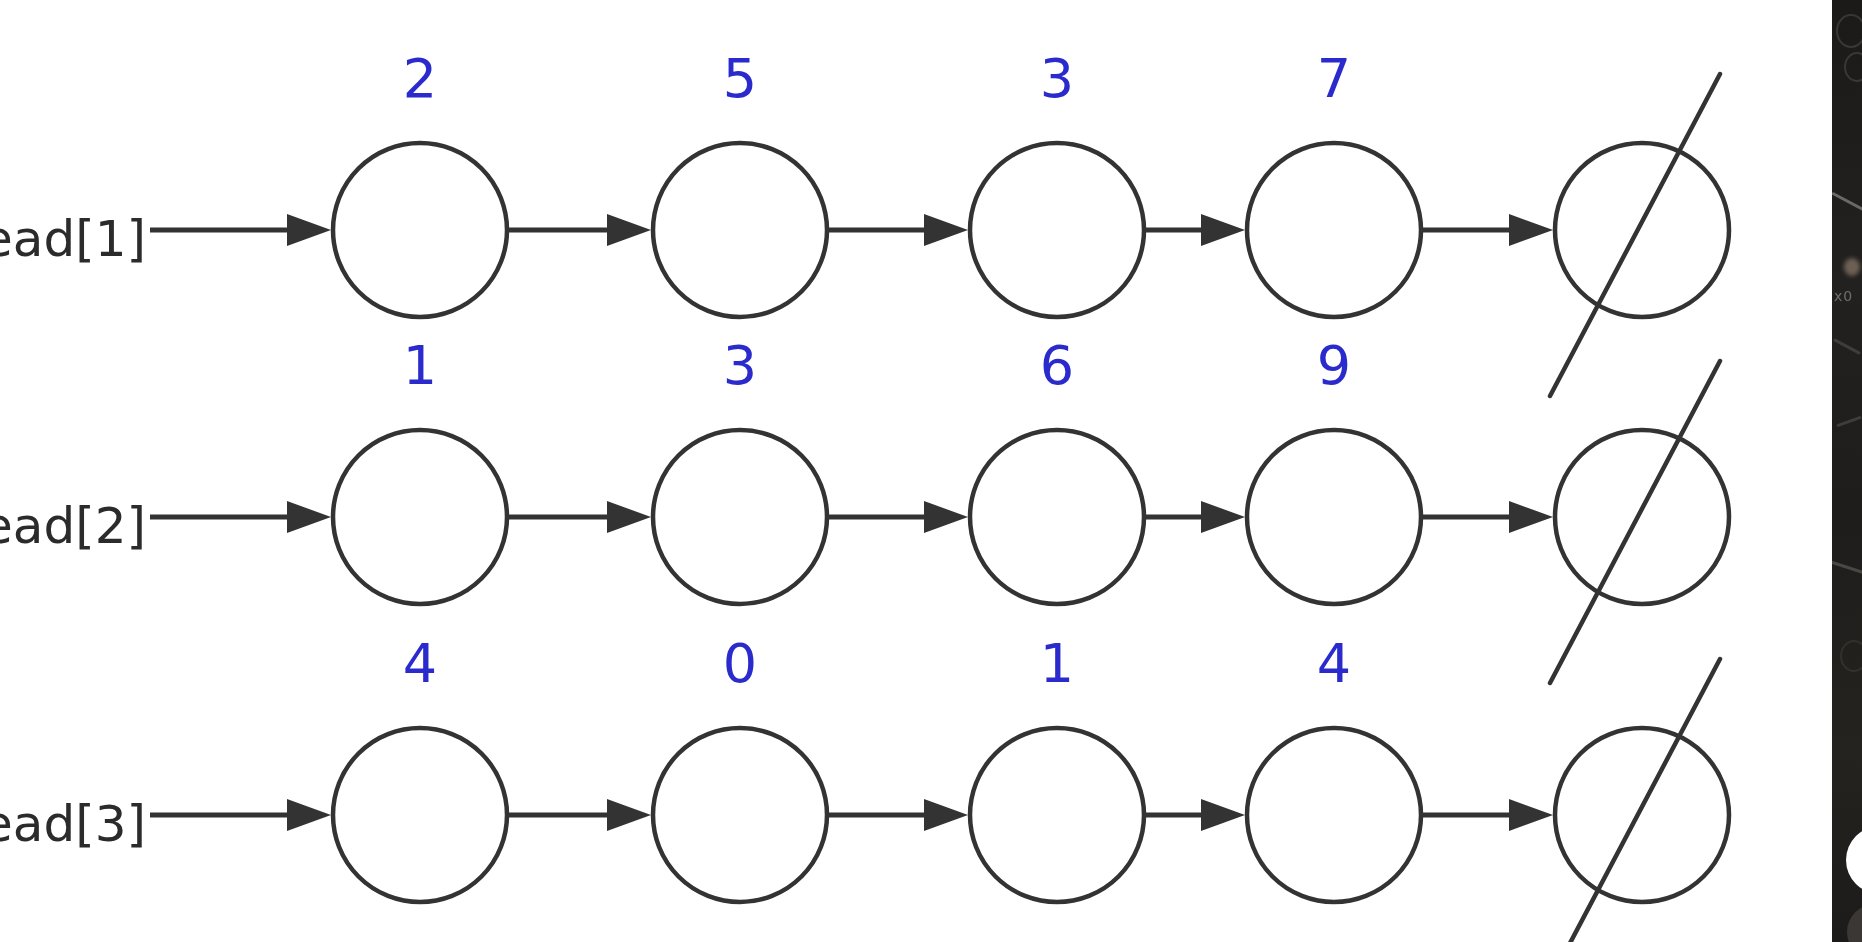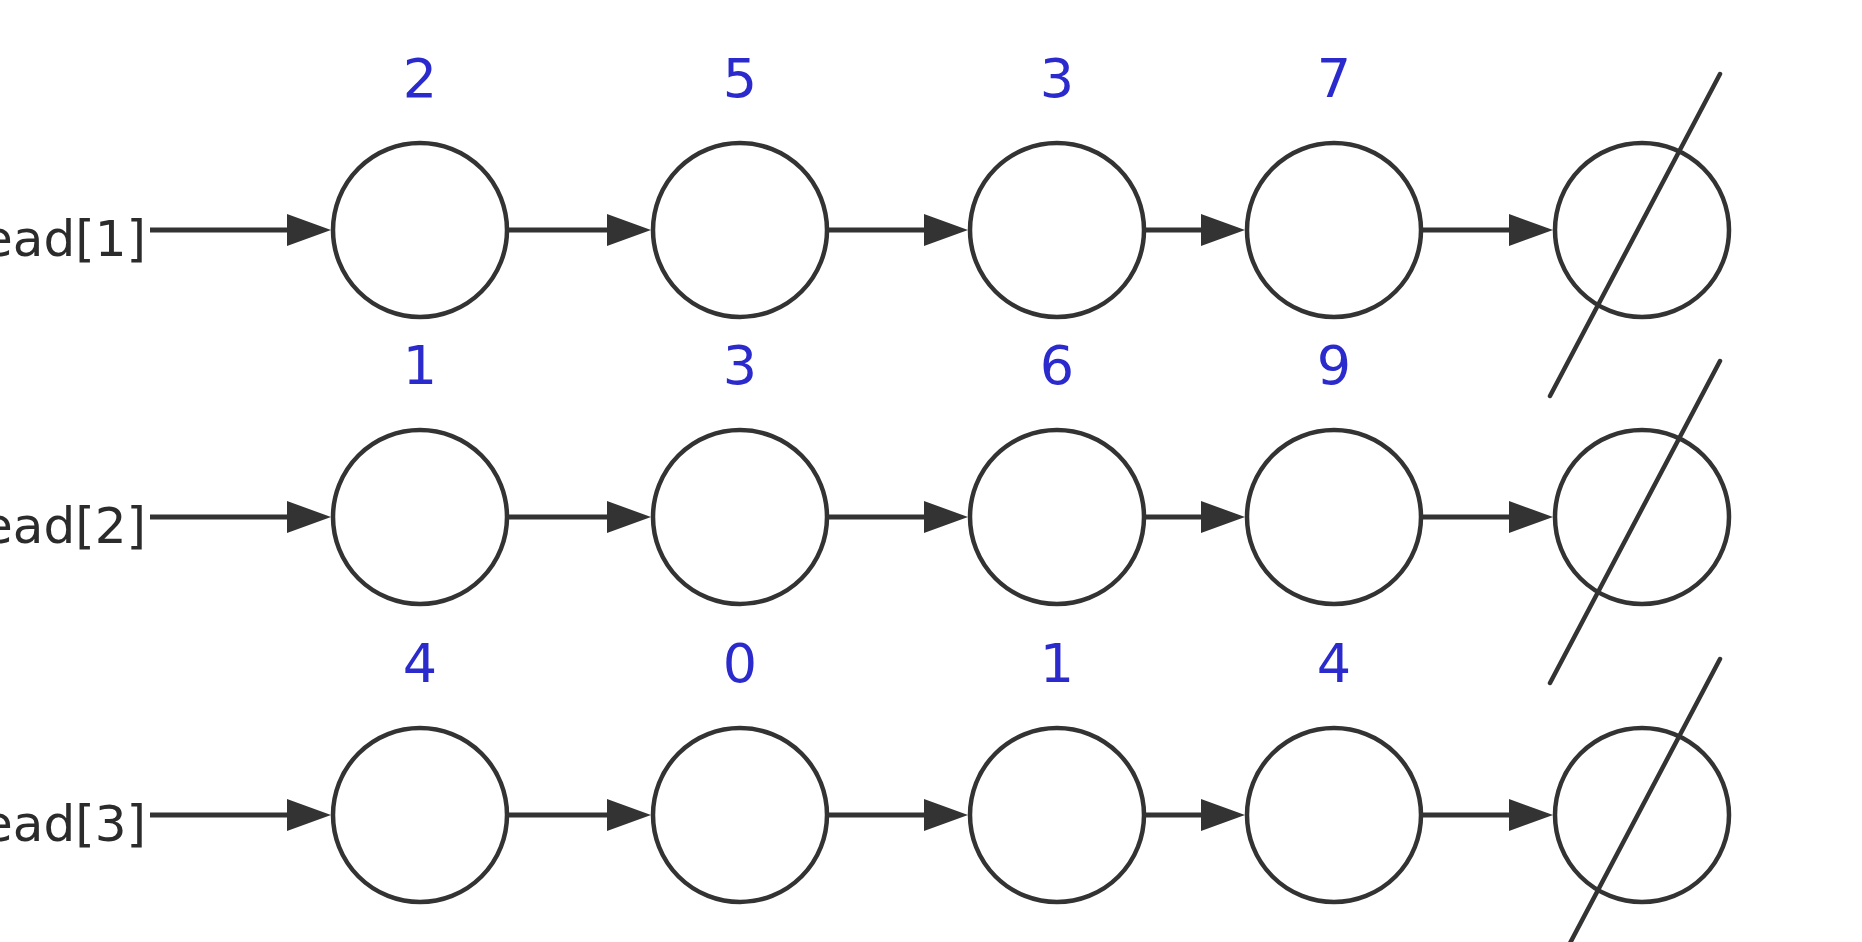--- a/index.html
+++ b/index.html
@@ -147,14 +147,27 @@
         <text x="1057" y="663" text-anchor="middle" dominant-baseline="central" font-size="54" font-family="DejaVu Sans, sans-serif" fill="#2b2bcd">1</text>
         <circle cx="1334" cy="815" r="87" fill="#ffffff" stroke="#333333" stroke-width="4.5"></circle>
         <text x="1334" y="663" text-anchor="middle" dominant-baseline="central" font-size="54" font-family="DejaVu Sans, sans-serif" fill="#2b2bcd">4</text>
         <g>
           <circle cx="1642" cy="815" r="87" fill="#ffffff" stroke="#333333" stroke-width="4.5"></circle>
           <line x1="1550" y1="981" x2="1720" y2="659" stroke="#333333" stroke-width="4.5" stroke-linecap="round"></line>
         </g>
       </g>
     </svg>
 
+  <div class="side-strip">
+    <div class="chalk-curl" style="left:4px; top:14px; width:26px; height:30px;"></div>
+    <div class="chalk-curl" style="left:12px; top:52px; width:22px; height:26px;"></div>
+    <div class="chalk-line" style="left:-2px; top:200px; width:36px;"></div>
+    <div class="chalk-blob" style="left:12px; top:258px; width:16px; height:18px;"></div>
+    <span class="chalk-text" style="left:2px; top:288px;">x0</span>
+    <div class="chalk-line dim" style="left:0px; top:345px; width:30px;"></div>
+    <div class="chalk-line dim" style="left:4px; top:420px; width:26px; transform:rotate(-20deg);"></div>
+    <div class="chalk-line" style="left:-4px; top:566px; width:40px; transform:rotate(18deg); background:rgba(200,195,185,0.25);"></div>
+    <div class="chalk-curl" style="left:8px; top:640px; width:24px; height:28px; border-color:rgba(200,200,190,0.10);"></div>
+    <div class="white-dot" style="left:14px; top:826px; width:68px; height:68px;"></div>
+    <div class="dark-dot" style="left:15px; top:904px; width:56px; height:56px;"></div>
+  </div>
 
 </div>
 
 </body></html>

